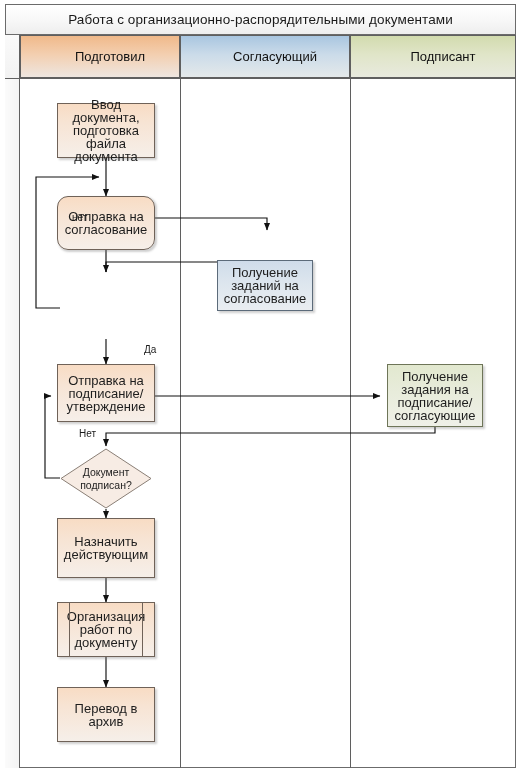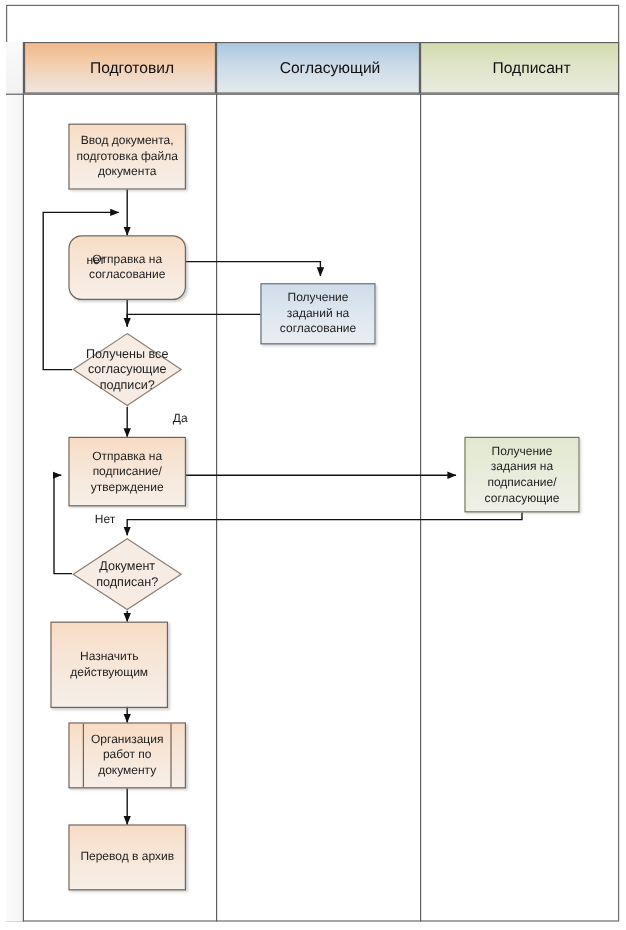--- a/index.html
+++ b/index.html
@@ -33,28 +33,28 @@
             box-sizing:border-box;border-right:1px solid #5f5f5f;
             background:linear-gradient(to right,#fbfbfb,#f4f4f4);}
 
   
   .lane-sep{position:absolute;width:1px;background:#5f5f5f;top:78px;height:690px;}
   .ls-1{left:180px;} .ls-2{left:350px;}
   .head-underline{position:absolute;left:5px;top:78px;width:511px;height:1px;background:#5f5f5f;}
 
   
   .shape{position:absolute;box-sizing:border-box;display:flex;align-items:center;
-         justify-content:center;text-align:center;font-size:10px;line-height:13px;
+         justify-content:center;text-align:center;font-size:13px;line-height:13px;
          color:#1d1d1d;padding:2px 4px;}
   .proc{border:1px solid #6f6258;
         background:linear-gradient(to bottom,#f8dcc4 0%,#f7e4d4 35%,#f6efe9 100%);
         box-shadow:1.5px 1.5px 2px rgba(120,120,120,.35);}
   .proc-blue{border:1px solid #5c6b7a;
         background:linear-gradient(to bottom,#cfdcea 0%,#dde6ee 45%,#e9edf1 100%);
-        box-shadow:1.5px 1.5px 2px rgba(120,120,120,.35);}
+        box-shadow:1.5px 1.5px 2px rgba(120,120,120,.35);margin-top:24px;}
   .proc-green{border:1px solid #6e7558;
         background:linear-gradient(to bottom,#e2e8cf 0%,#e8ecdb 45%,#eff0e8 100%);
         box-shadow:1.5px 1.5px 2px rgba(120,120,120,.35);}
   .predef-bar{position:absolute;top:0;bottom:0;width:1px;background:#6f6258;}
 
   .diamond-wrap{position:absolute;}
   .diamond-wrap svg{position:absolute;left:0;top:0;overflow:visible;}
   .diamond-label{position:absolute;left:0;top:0;width:100%;height:100%;
                  display:flex;align-items:center;justify-content:center;text-align:center;
                  font-size:10.5px;line-height:13px;color:#1d1d1d;}
@@ -63,20 +63,23 @@
 
   svg.edges{position:absolute;left:0;top:0;width:522px;height:775px;overflow:visible;}
 </style>
 </head>
 <body>
 
 <div id="root">
 
   <div class="frame"></div>
 
+  <div class="title-bar">
+    <span>Работа с организационно-распорядительными документами</span>
+  </div>
 
   <div class="lh-blank"></div>
   <div class="lane-head lh-0">
     <span>Подготовил</span>
   </div>
   <div class="lane-head lh-2">
     <span>Подписант</span>
   </div>
   <div class="lane-head lh-1">
     <span>Согласующий</span>
@@ -126,43 +129,37 @@
   </div>
 
   <div class="shape proc" style="left:57px;top:196px;width:98px;height:54px;border-radius:11px;">
     <span>Отправка на согласование</span>
   </div>
 
   <div class="shape proc-blue" style="left:217px;top:236px;width:96px;height:51px;">
     <span>Получение заданий на согласование</span>
   </div>
 
-  <div class="diamond-wrap" style="left:60px;top:277px;width:92px;height:62px;">
-    <svg width="92" height="62" viewBox="0 0 92 62">
-      <polygon points="46,1 91,31 46,61 1,31" fill="#f7ece4" stroke="#8a7f76" stroke-width="1"></polygon>
-    </svg>
-    <div class="diamond-label">Получены все согласующие подписи?</div>
-  </div>
 
   <div class="shape proc" style="left:57px;top:364px;width:98px;height:58px;">
     <span>Отправка на подписание/ утверждение</span>
   </div>
 
   <div class="shape proc-green" style="left:387px;top:364px;width:96px;height:63px;">
     <span>Получение задания на подписание/ согласующие</span>
   </div>
 
   <div class="diamond-wrap" style="left:60px;top:448px;width:92px;height:61px;">
     <svg width="92" height="61" viewBox="0 0 92 61">
       <polygon points="46,1 91,30.5 46,60 1,30.5" fill="#f7ece4" stroke="#8a7f76" stroke-width="1"></polygon>
     </svg>
     <div class="diamond-label">Документ подписан?</div>
   </div>
 
-  <div class="shape proc" style="left:42px;top:518px;width:98px;height:72px;">
+  <div class="shape proc" style="left:57px;top:518px;width:98px;height:60px;">
     <span>Назначить действующим</span>
   </div>
 
   <div class="shape proc" style="left:57px;top:602px;width:98px;height:55px;">
     <span class="predef-bar" style="left:11px;"></span>
     <span class="predef-bar" style="right:11px;"></span>
     <span>Организация работ по документу</span>
   </div>
 
   <div class="shape proc" style="left:57px;top:687px;width:98px;height:55px;">

